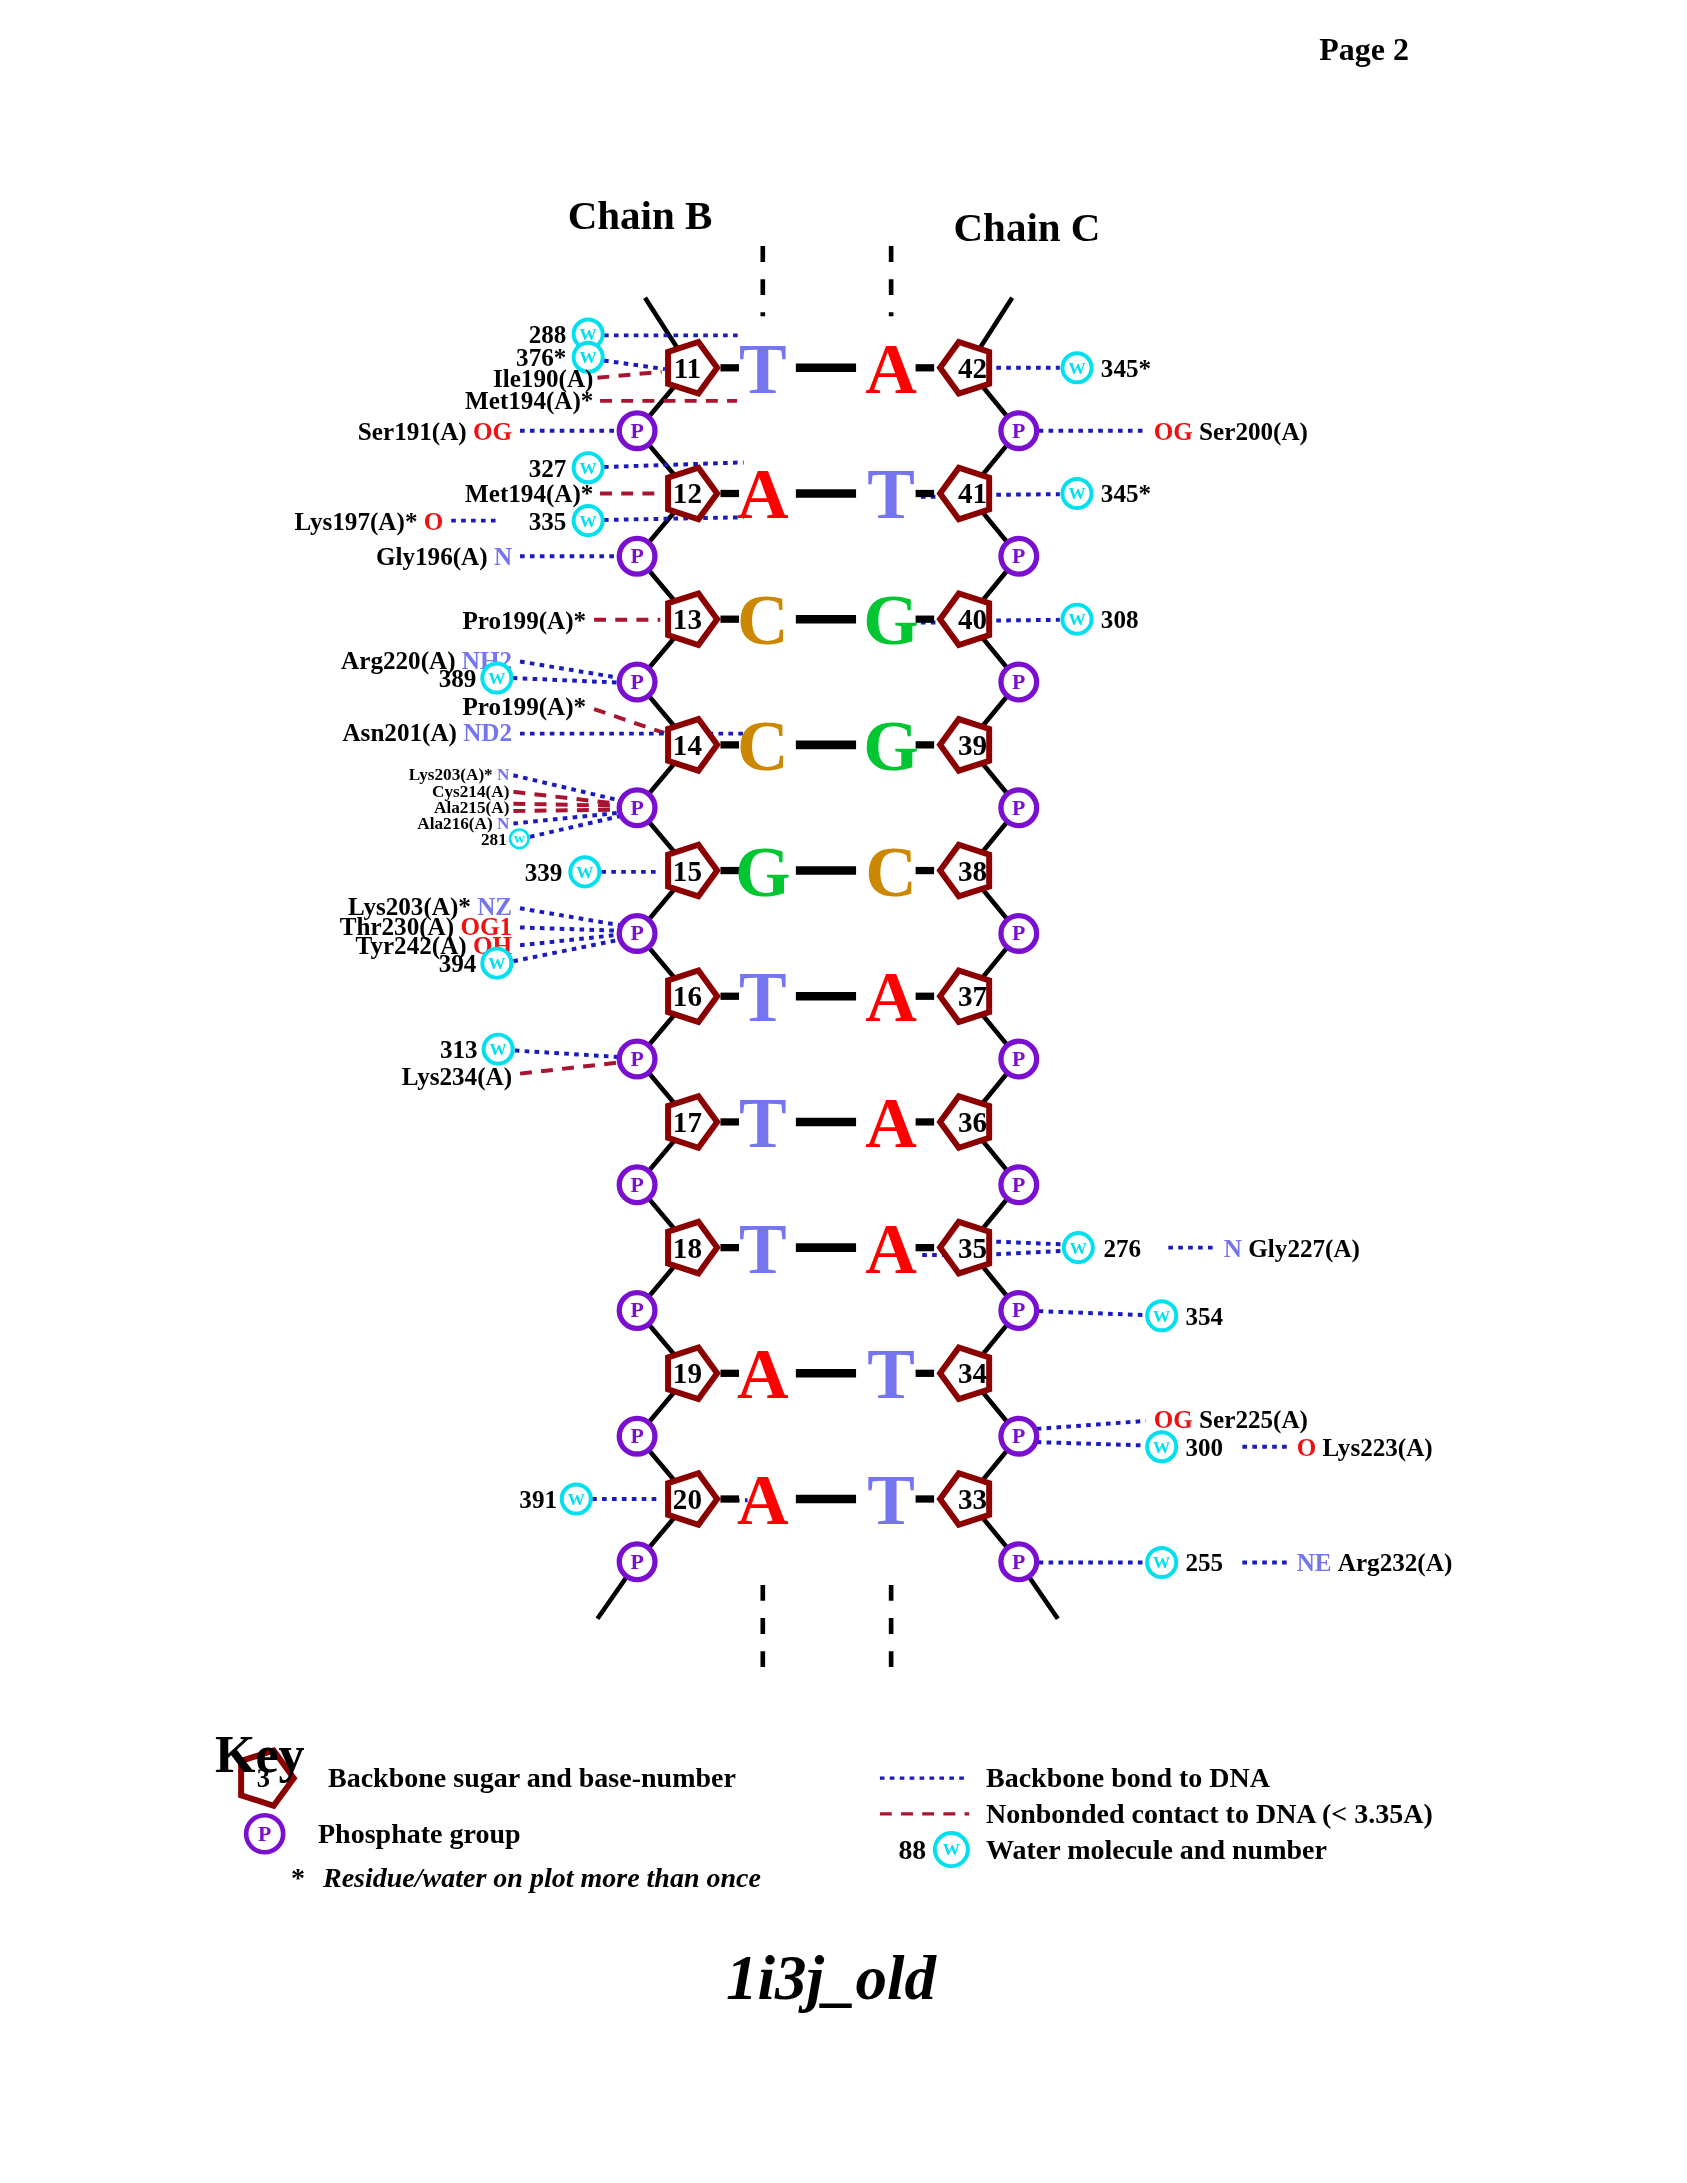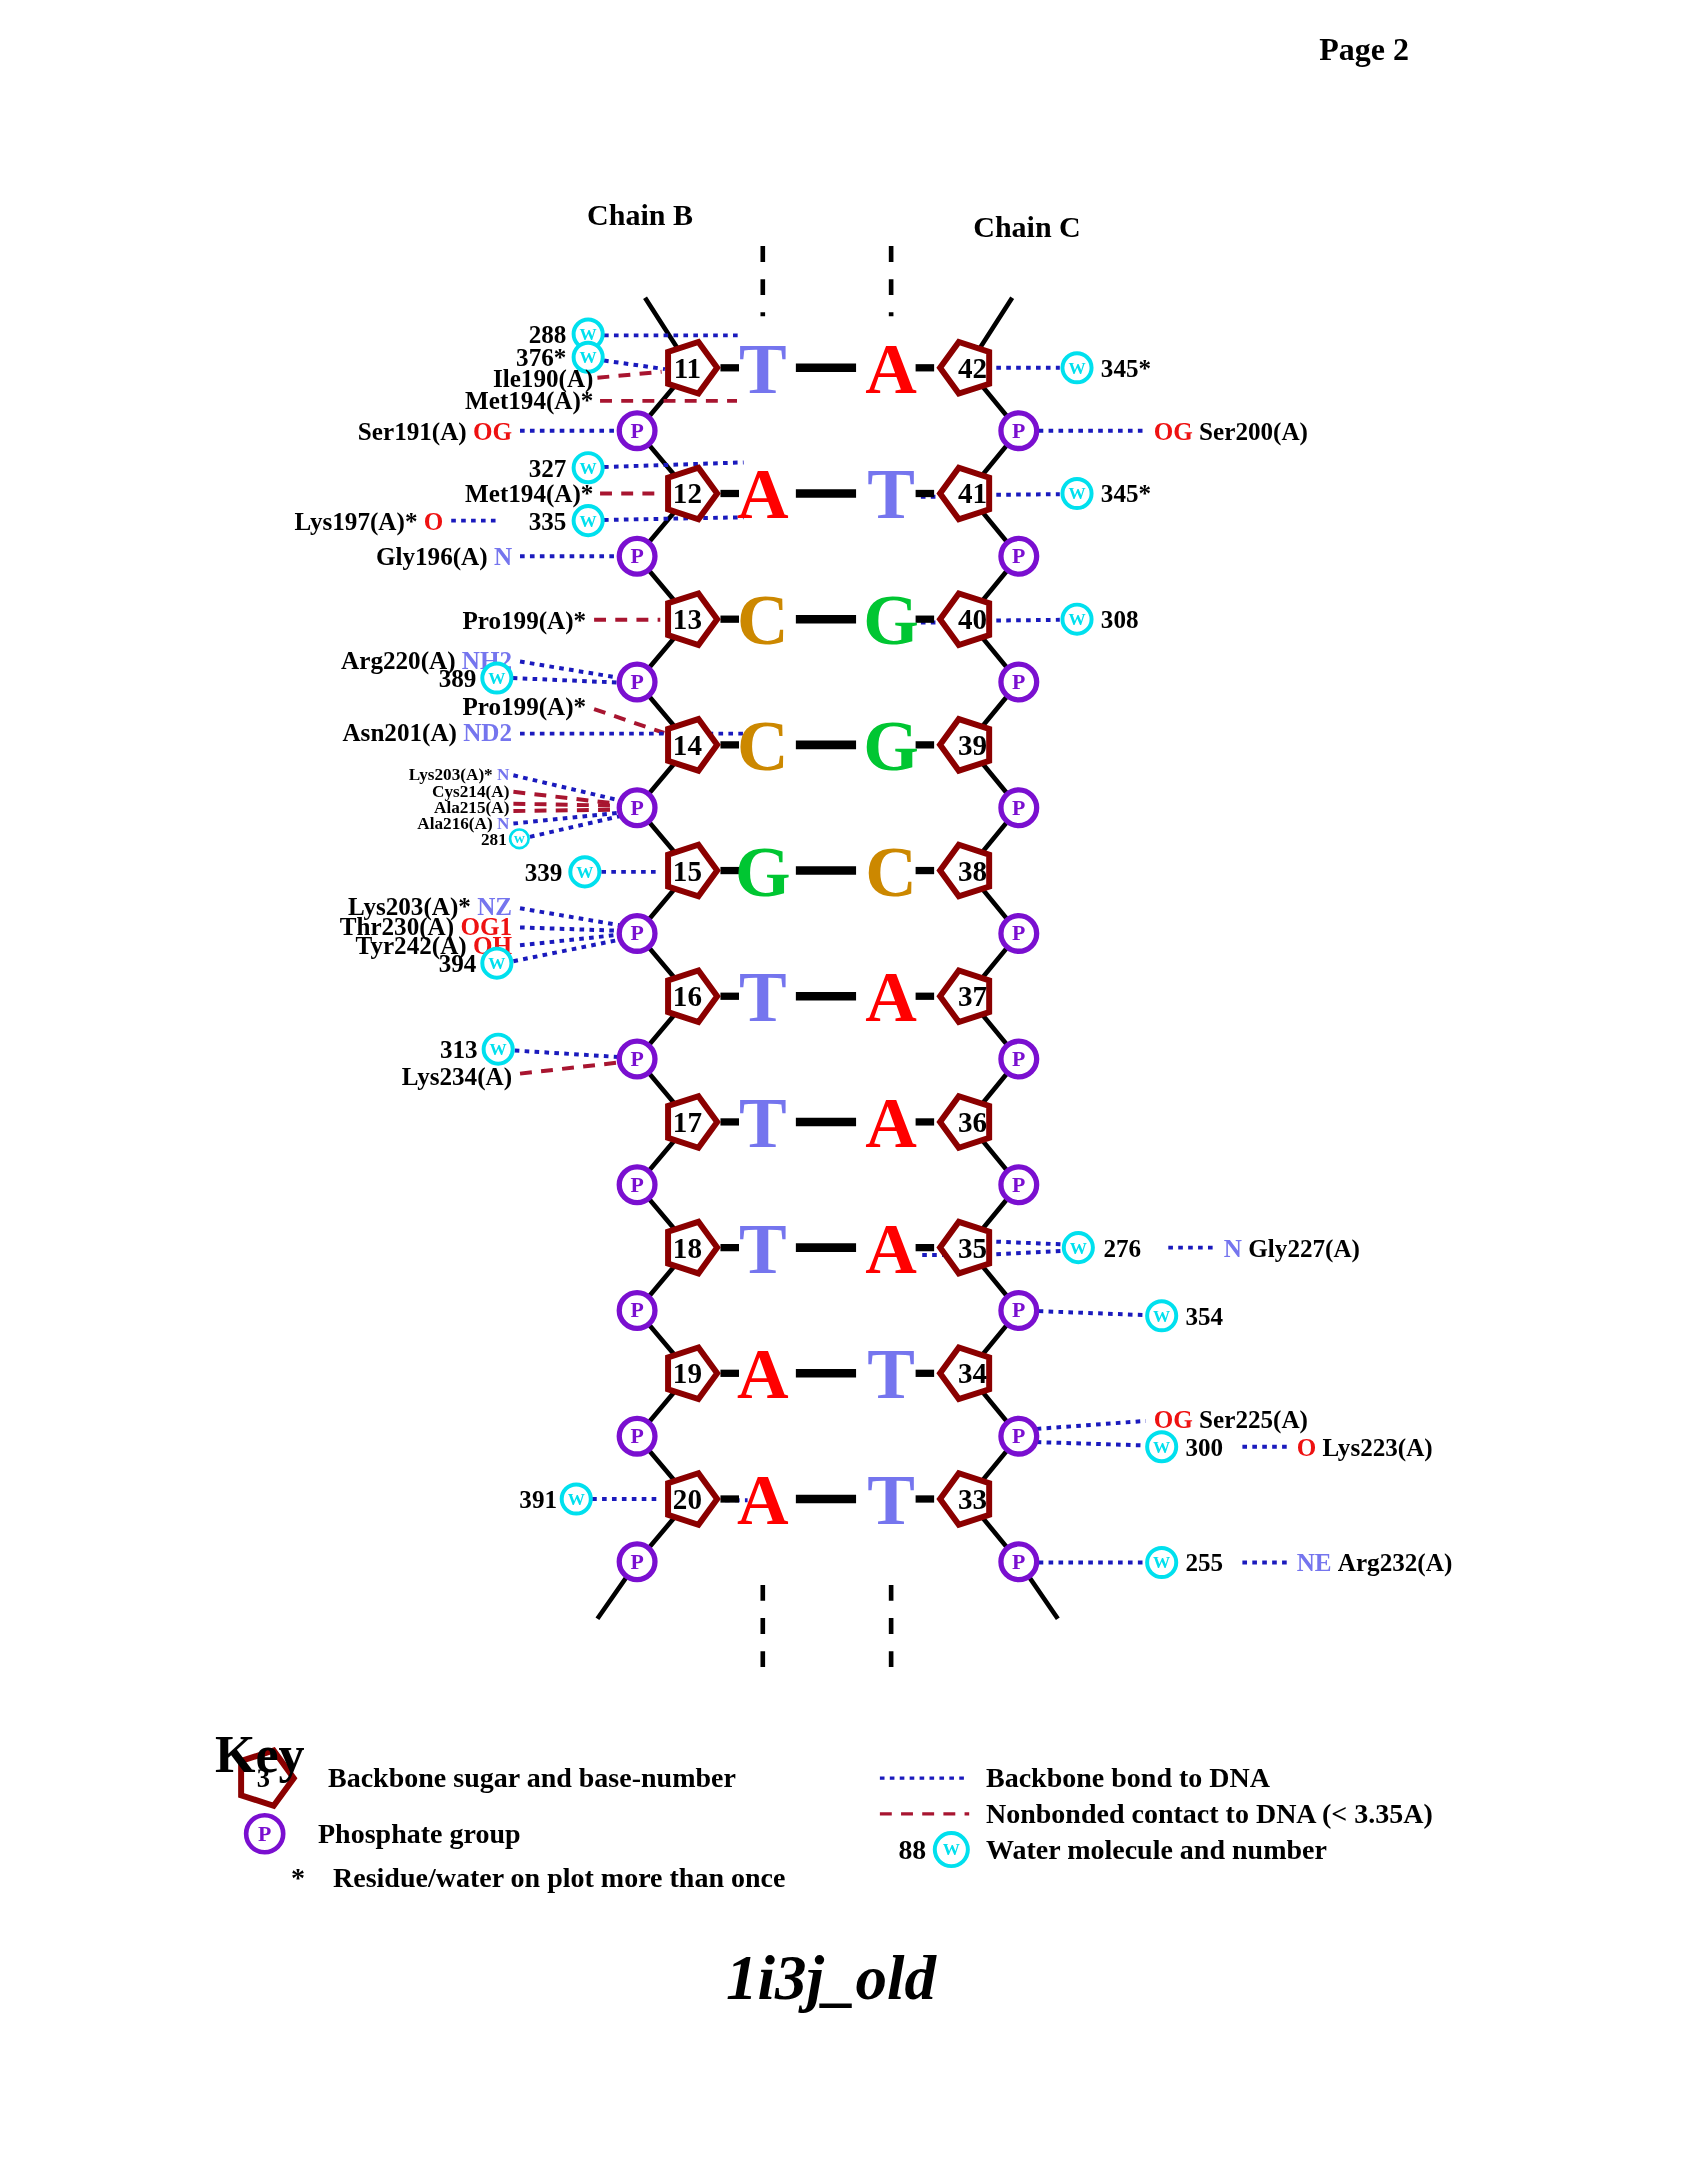--- a/index.html
+++ b/index.html
@@ -3,21 +3,21 @@
 <meta charset="utf-8">
 <style>
   html,body{margin:0;padding:0;background:#ffffff;}
   .page{position:relative;width:1687px;height:2183px;background:#ffffff;overflow:hidden;
         font-family:"Liberation Serif","DejaVu Serif",serif;}
   svg{position:absolute;left:0;top:0;}
   svg text{font-family:"Liberation Serif","DejaVu Serif",serif;}
   .lbl{position:absolute;font-weight:bold;color:#000000;white-space:nowrap;line-height:1;}
   .cc{transform:translate(-50%,-50%);}
   .vc{transform:translateY(-50%);}
-  .chain{font-size:30px;}
+  .chain{font-size:41px;}
   .pagelbl{font-size:32px;}
   .keyhead{font-size:52px;margin-top:28px;}
   .keytxt{font-size:28px;}
   .title{font-size:63px;font-style:italic;}
 </style>
 </head>
 <body>
 
 <div class="page">
 
@@ -296,21 +296,21 @@
 
   <div class="lbl pagelbl cc" style="left:1364px;top:49px;">Page 2</div>
   <div class="lbl chain cc" style="left:640px;top:215px;">Chain B</div>
   <div class="lbl chain cc" style="left:1027px;top:215px;margin-top:12px;">Chain C</div>
 
   <div class="lbl keyhead vc" style="left:215px;top:1727px;">Key</div>
   <div class="lbl keytxt vc" style="left:328px;top:1778px;">Backbone sugar and base-number</div>
   <div class="lbl keytxt vc" style="left:318px;top:1834px;">Phosphate group</div>
   <div class="lbl keytxt vc" style="left:291px;top:1878px;">
     <span>*</span>
-    <span style="margin-left:21px;">Residue/water on plot more than once</span>
+    <span style="margin-left:11px;font-style:italic;">Residue/water on plot more than once</span>
   </div>
   <div class="lbl keytxt vc" style="left:986px;top:1778px;">Backbone bond to DNA</div>
   <div class="lbl keytxt vc" style="left:986px;top:1814px;">Nonbonded contact to DNA (&lt; 3.35A)</div>
   <div class="lbl keytxt vc" style="left:986px;top:1850px;">Water molecule and number</div>
 
   <div class="lbl title cc" style="left:831px;top:1978px;">1i3j_old</div>
 </div>
 
 
 </body></html>

